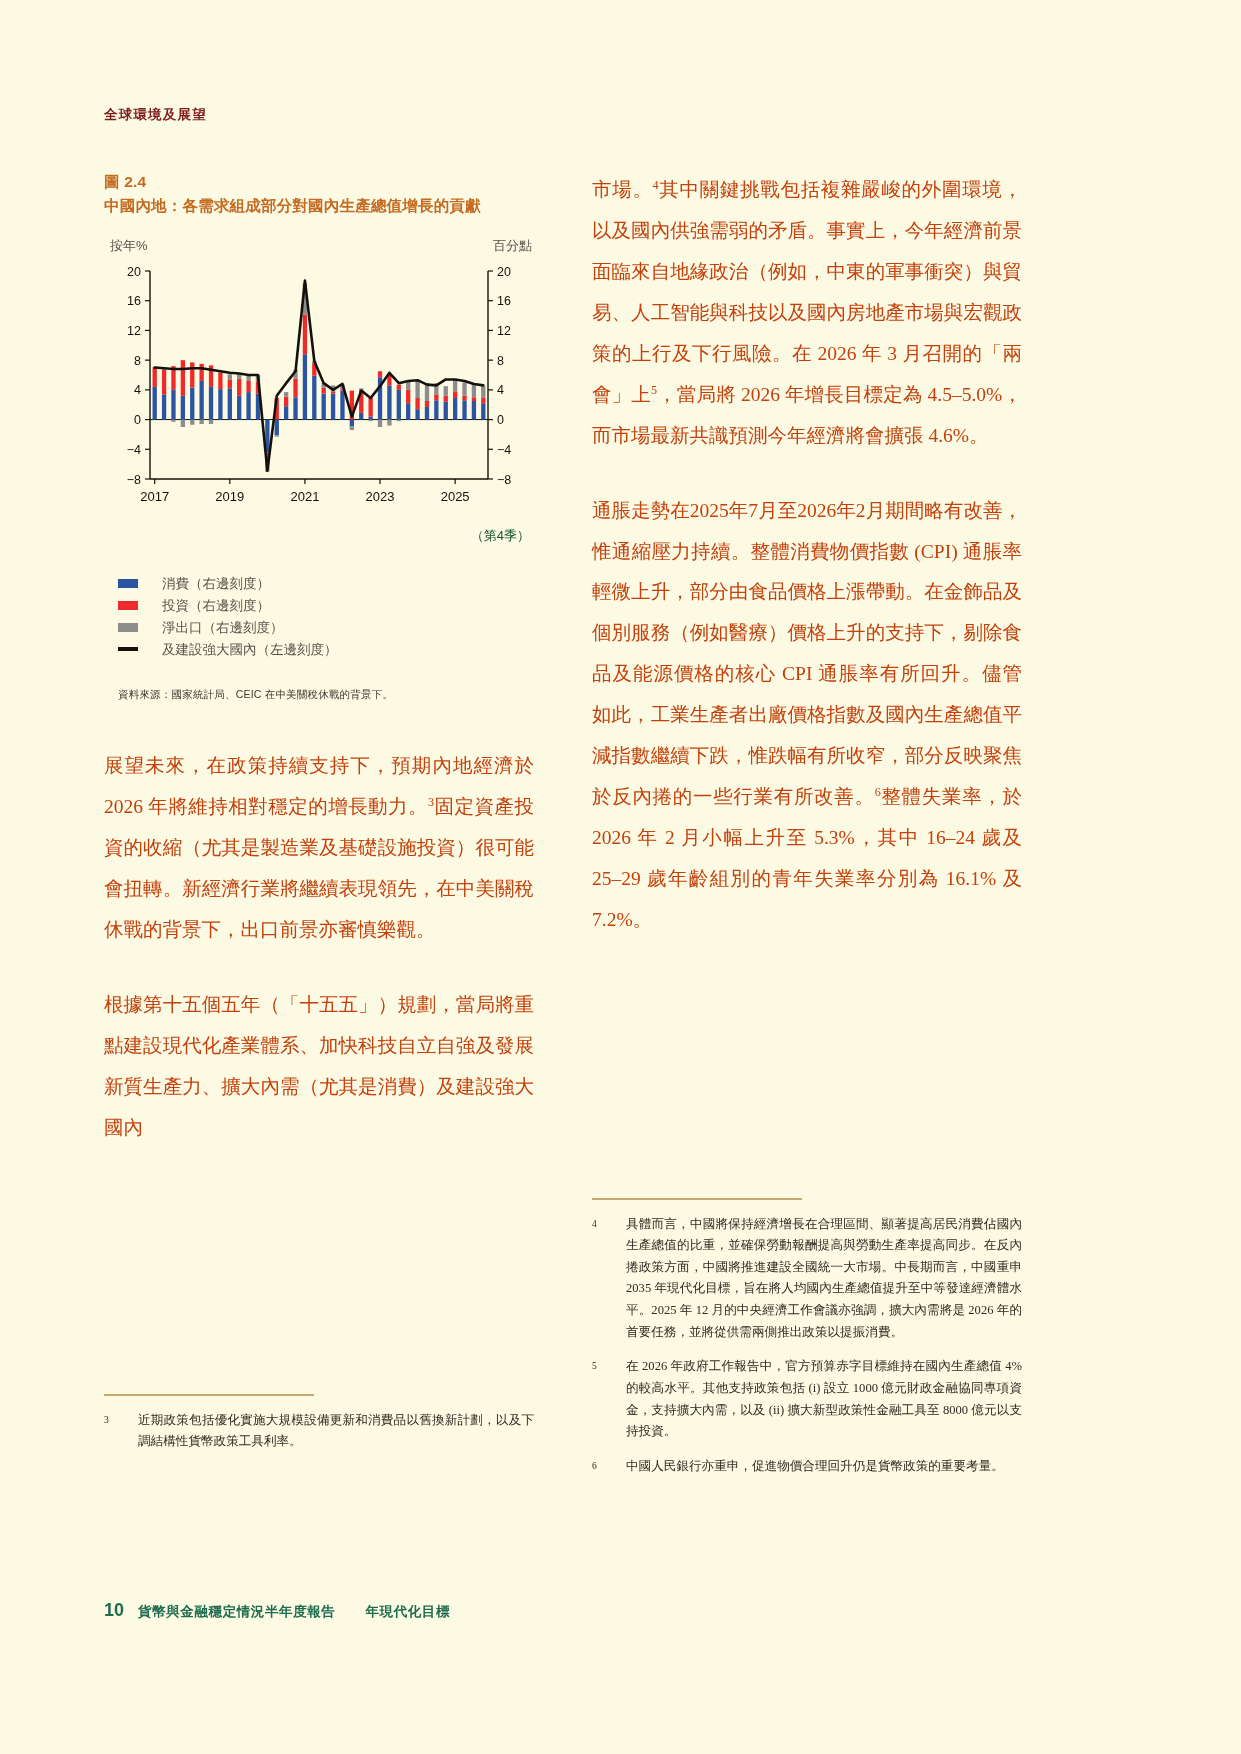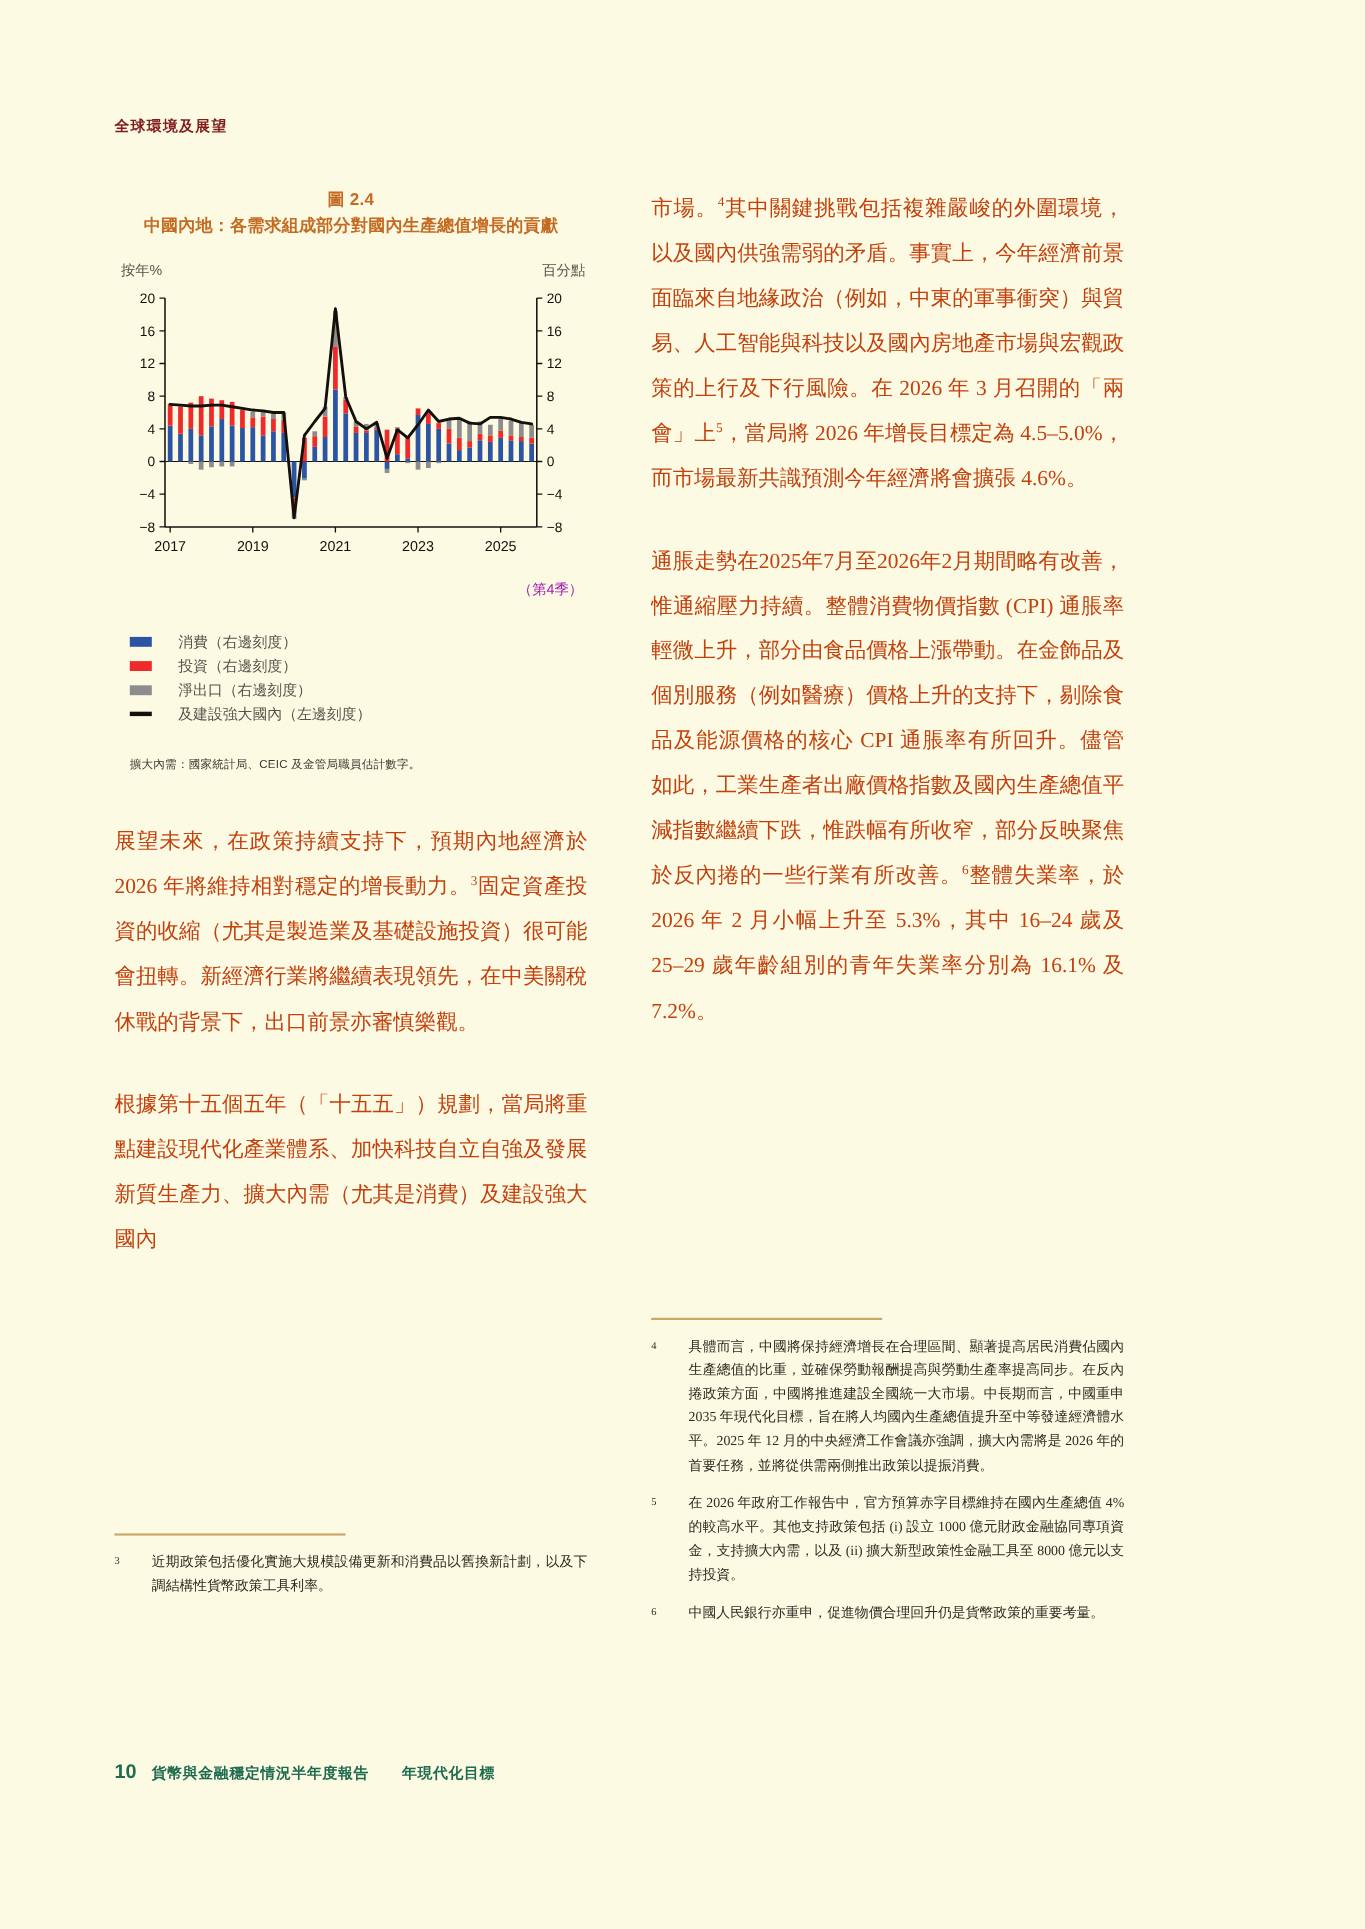--- a/index.html
+++ b/index.html
@@ -48,21 +48,20 @@
   }
 
   
   .fig-title {
     color: #c46b22;
     font-family: "Liberation Sans", "DejaVu Sans", sans-serif;
     font-weight: bold;
     font-size: 15.5px;
     line-height: 1.58;
     letter-spacing: .2px;
-    text-align: center;
   }
   .fig-num { display: block; }
   .fig-sub { display: block; }
 
   .chart-wrap {
     position: relative;
     margin-top: 18px;
     width: 430px;
     height: 300px;
   }
@@ -83,21 +82,21 @@
     height: 250px;
   }
   .plot svg { display: block; }
 
   .x-note {
     position: absolute;
     right: 4px;
     top: 290px;
     font-family: "Liberation Sans", "DejaVu Sans", sans-serif;
     font-size: 13px;
-    color: #a21caf;
+    color: #14532d;
   }
 
   .legend {
     margin-top: 36px;
     margin-left: 14px;
     font-family: "Liberation Sans", "DejaVu Sans", sans-serif;
     font-size: 13.5px;
     color: #55524a;
     line-height: 1.62;
   }
@@ -377,21 +376,21 @@
         <div class="legend-row">
           <span class="swatch" style="background: rgb(141, 141, 141);"></span>
           <span>淨出口（右邊刻度）</span>
         </div>
         <div class="legend-row">
           <span class="swatch line" style="background: rgb(20, 17, 12);"></span>
           <span>及建設強大國內（左邊刻度）</span>
         </div>
       </div>
 
-    <div class="source">擴大內需：國家統計局、CEIC 及金管局職員估計數字。</div>
+    <div class="source">資料來源：國家統計局、CEIC 在中美關稅休戰的背景下。</div>
 
     <div id="left-body" style="margin-top:44px;">
         <p class="body">展望未來，在政策持續支持下，預期內地經濟於 2026 年將維持相對穩定的增長動力。<sup>3</sup>固定資產投資的收縮（尤其是製造業及基礎設施投資）很可能會扭轉。新經濟行業將繼續表現領先，在中美關稅休戰的背景下，出口前景亦審慎樂觀。</p>
         <p class="body tight">根據第十五個五年（「十五五」）規劃，當局將重點建設現代化產業體系、加快科技自立自強及發展新質生產力、擴大內需（尤其是消費）及建設強大國內</p>
       </div>
   </div>
 
   <div class="col-right">
     <div id="right-body">
         <p class="body">市場。<sup>4</sup>其中關鍵挑戰包括複雜嚴峻的外圍環境，以及國內供強需弱的矛盾。事實上，今年經濟前景面臨來自地緣政治（例如，中東的軍事衝突）與貿易、人工智能與科技以及國內房地產市場與宏觀政策的上行及下行風險。在 2026 年 3 月召開的「兩會」上<sup>5</sup>，當局將 2026 年增長目標定為 4.5–5.0%，而市場最新共識預測今年經濟將會擴張 4.6%。</p>

